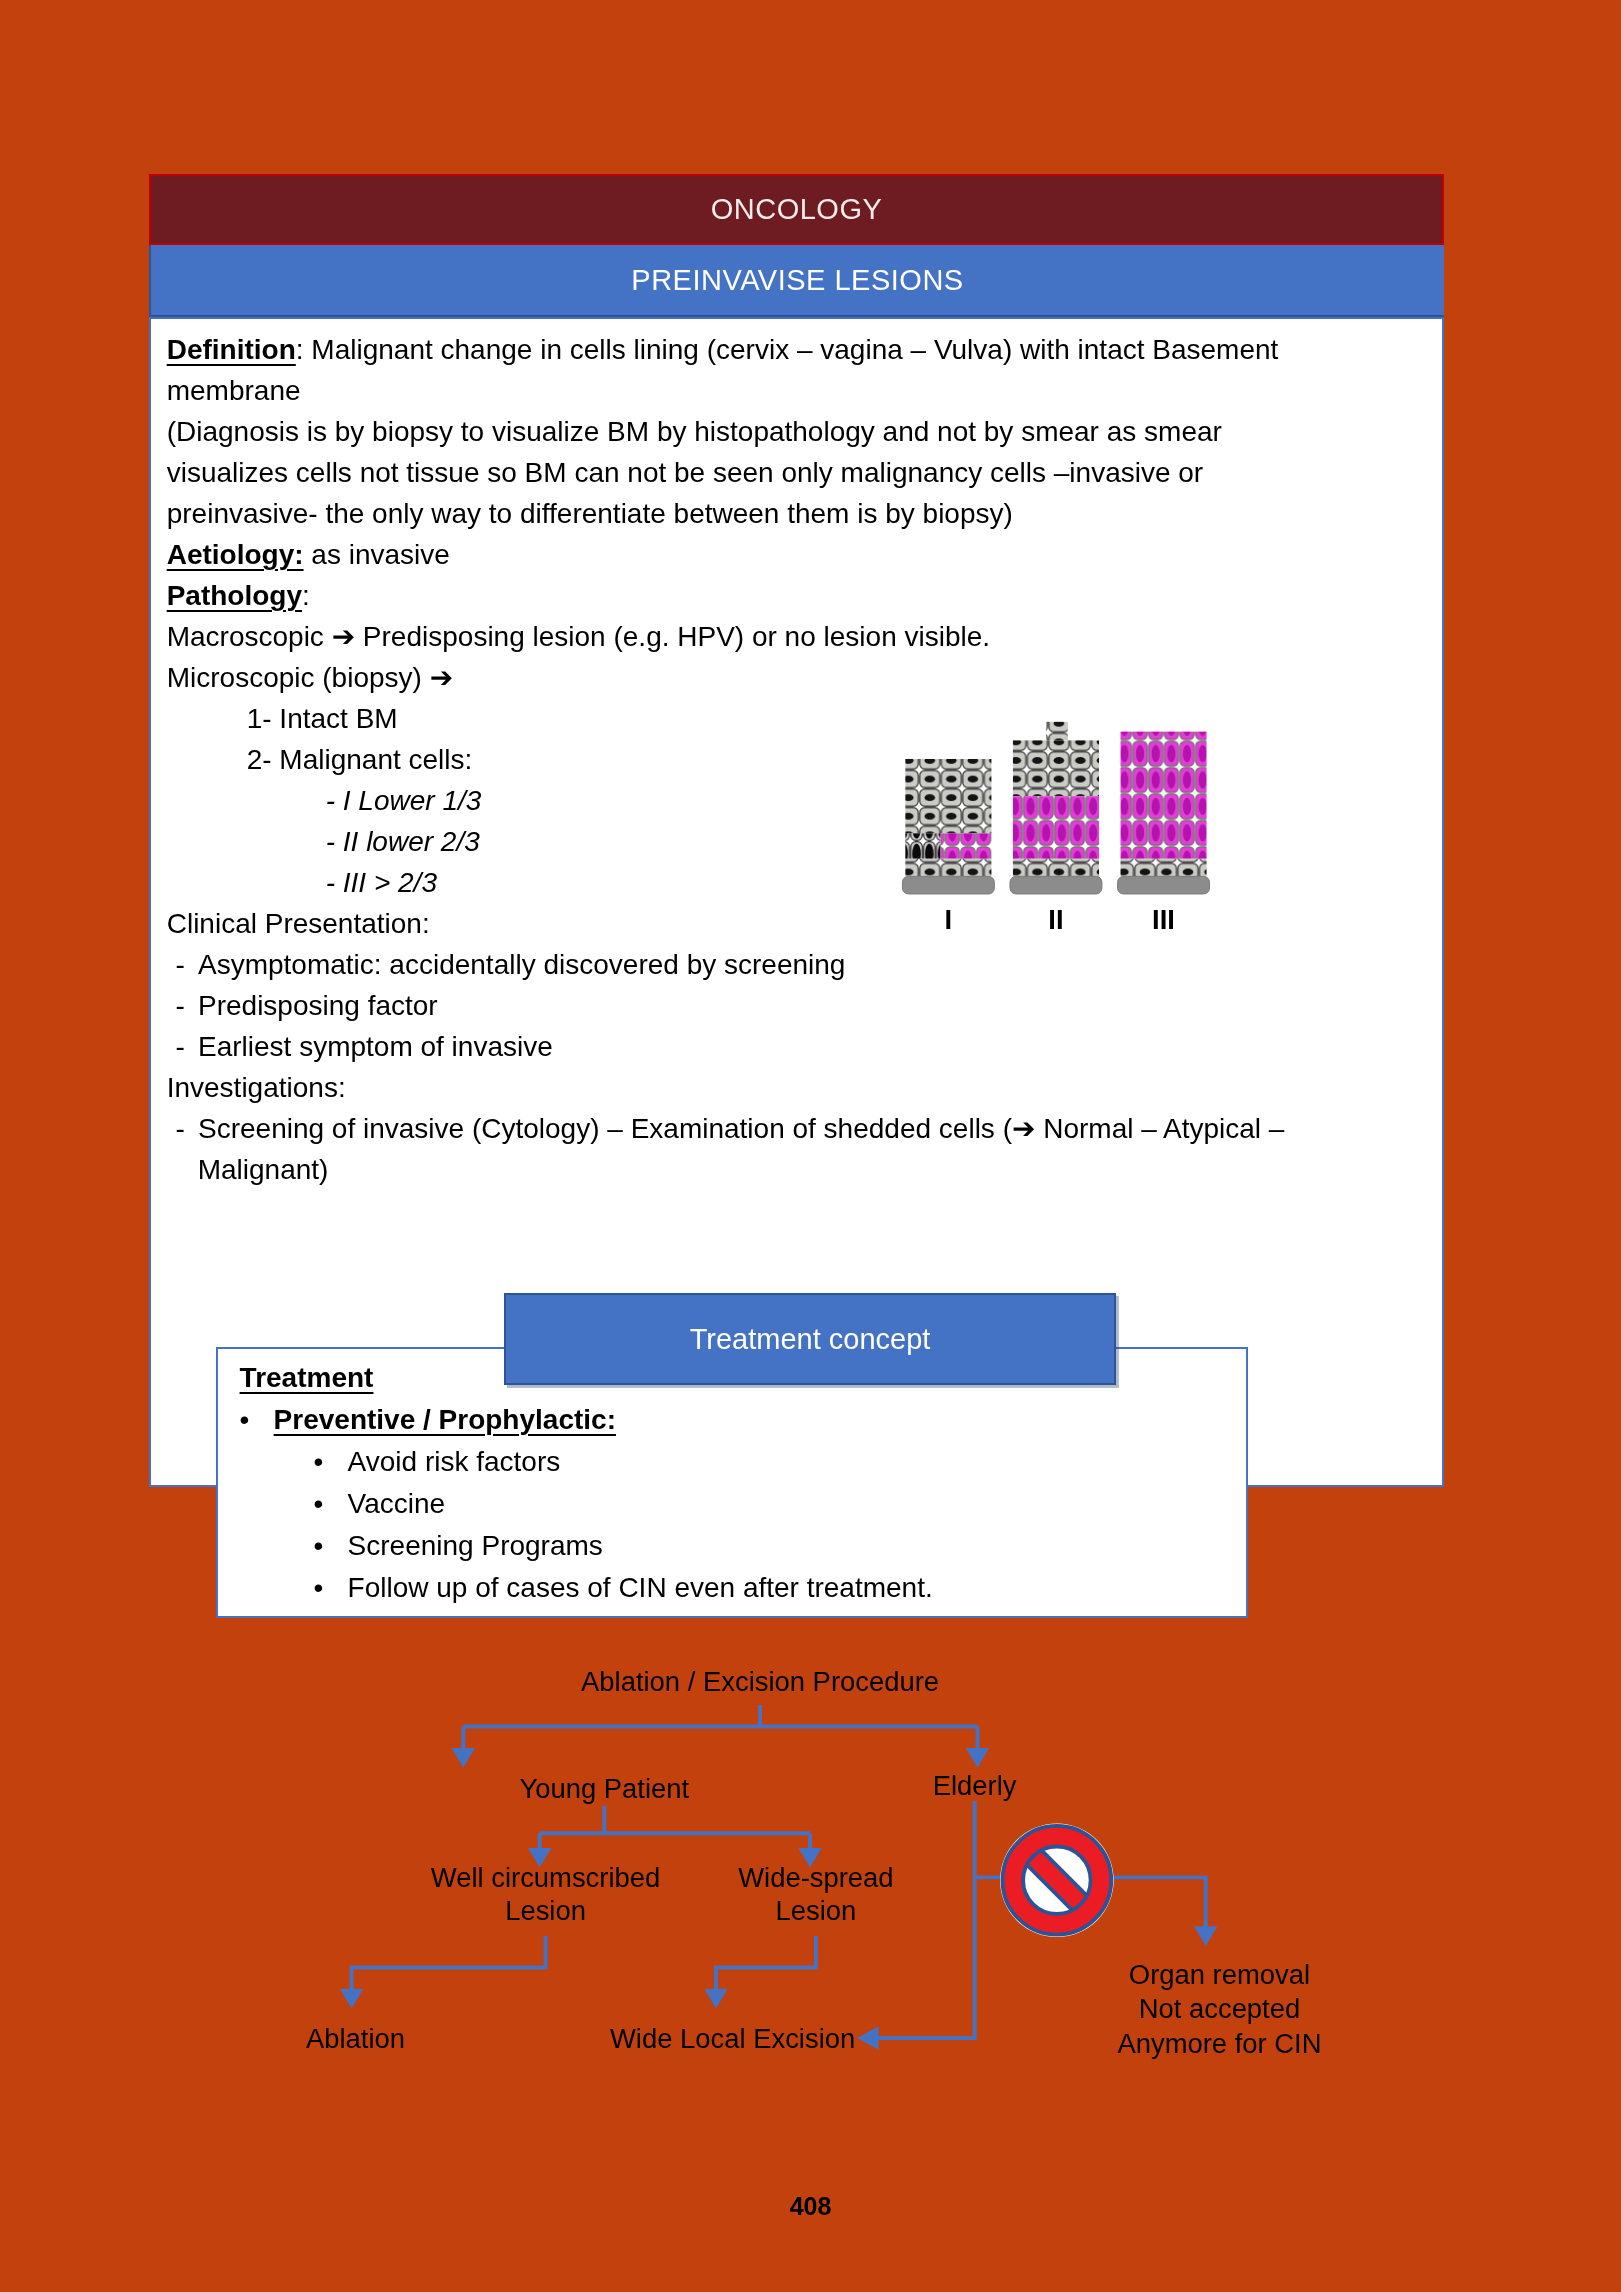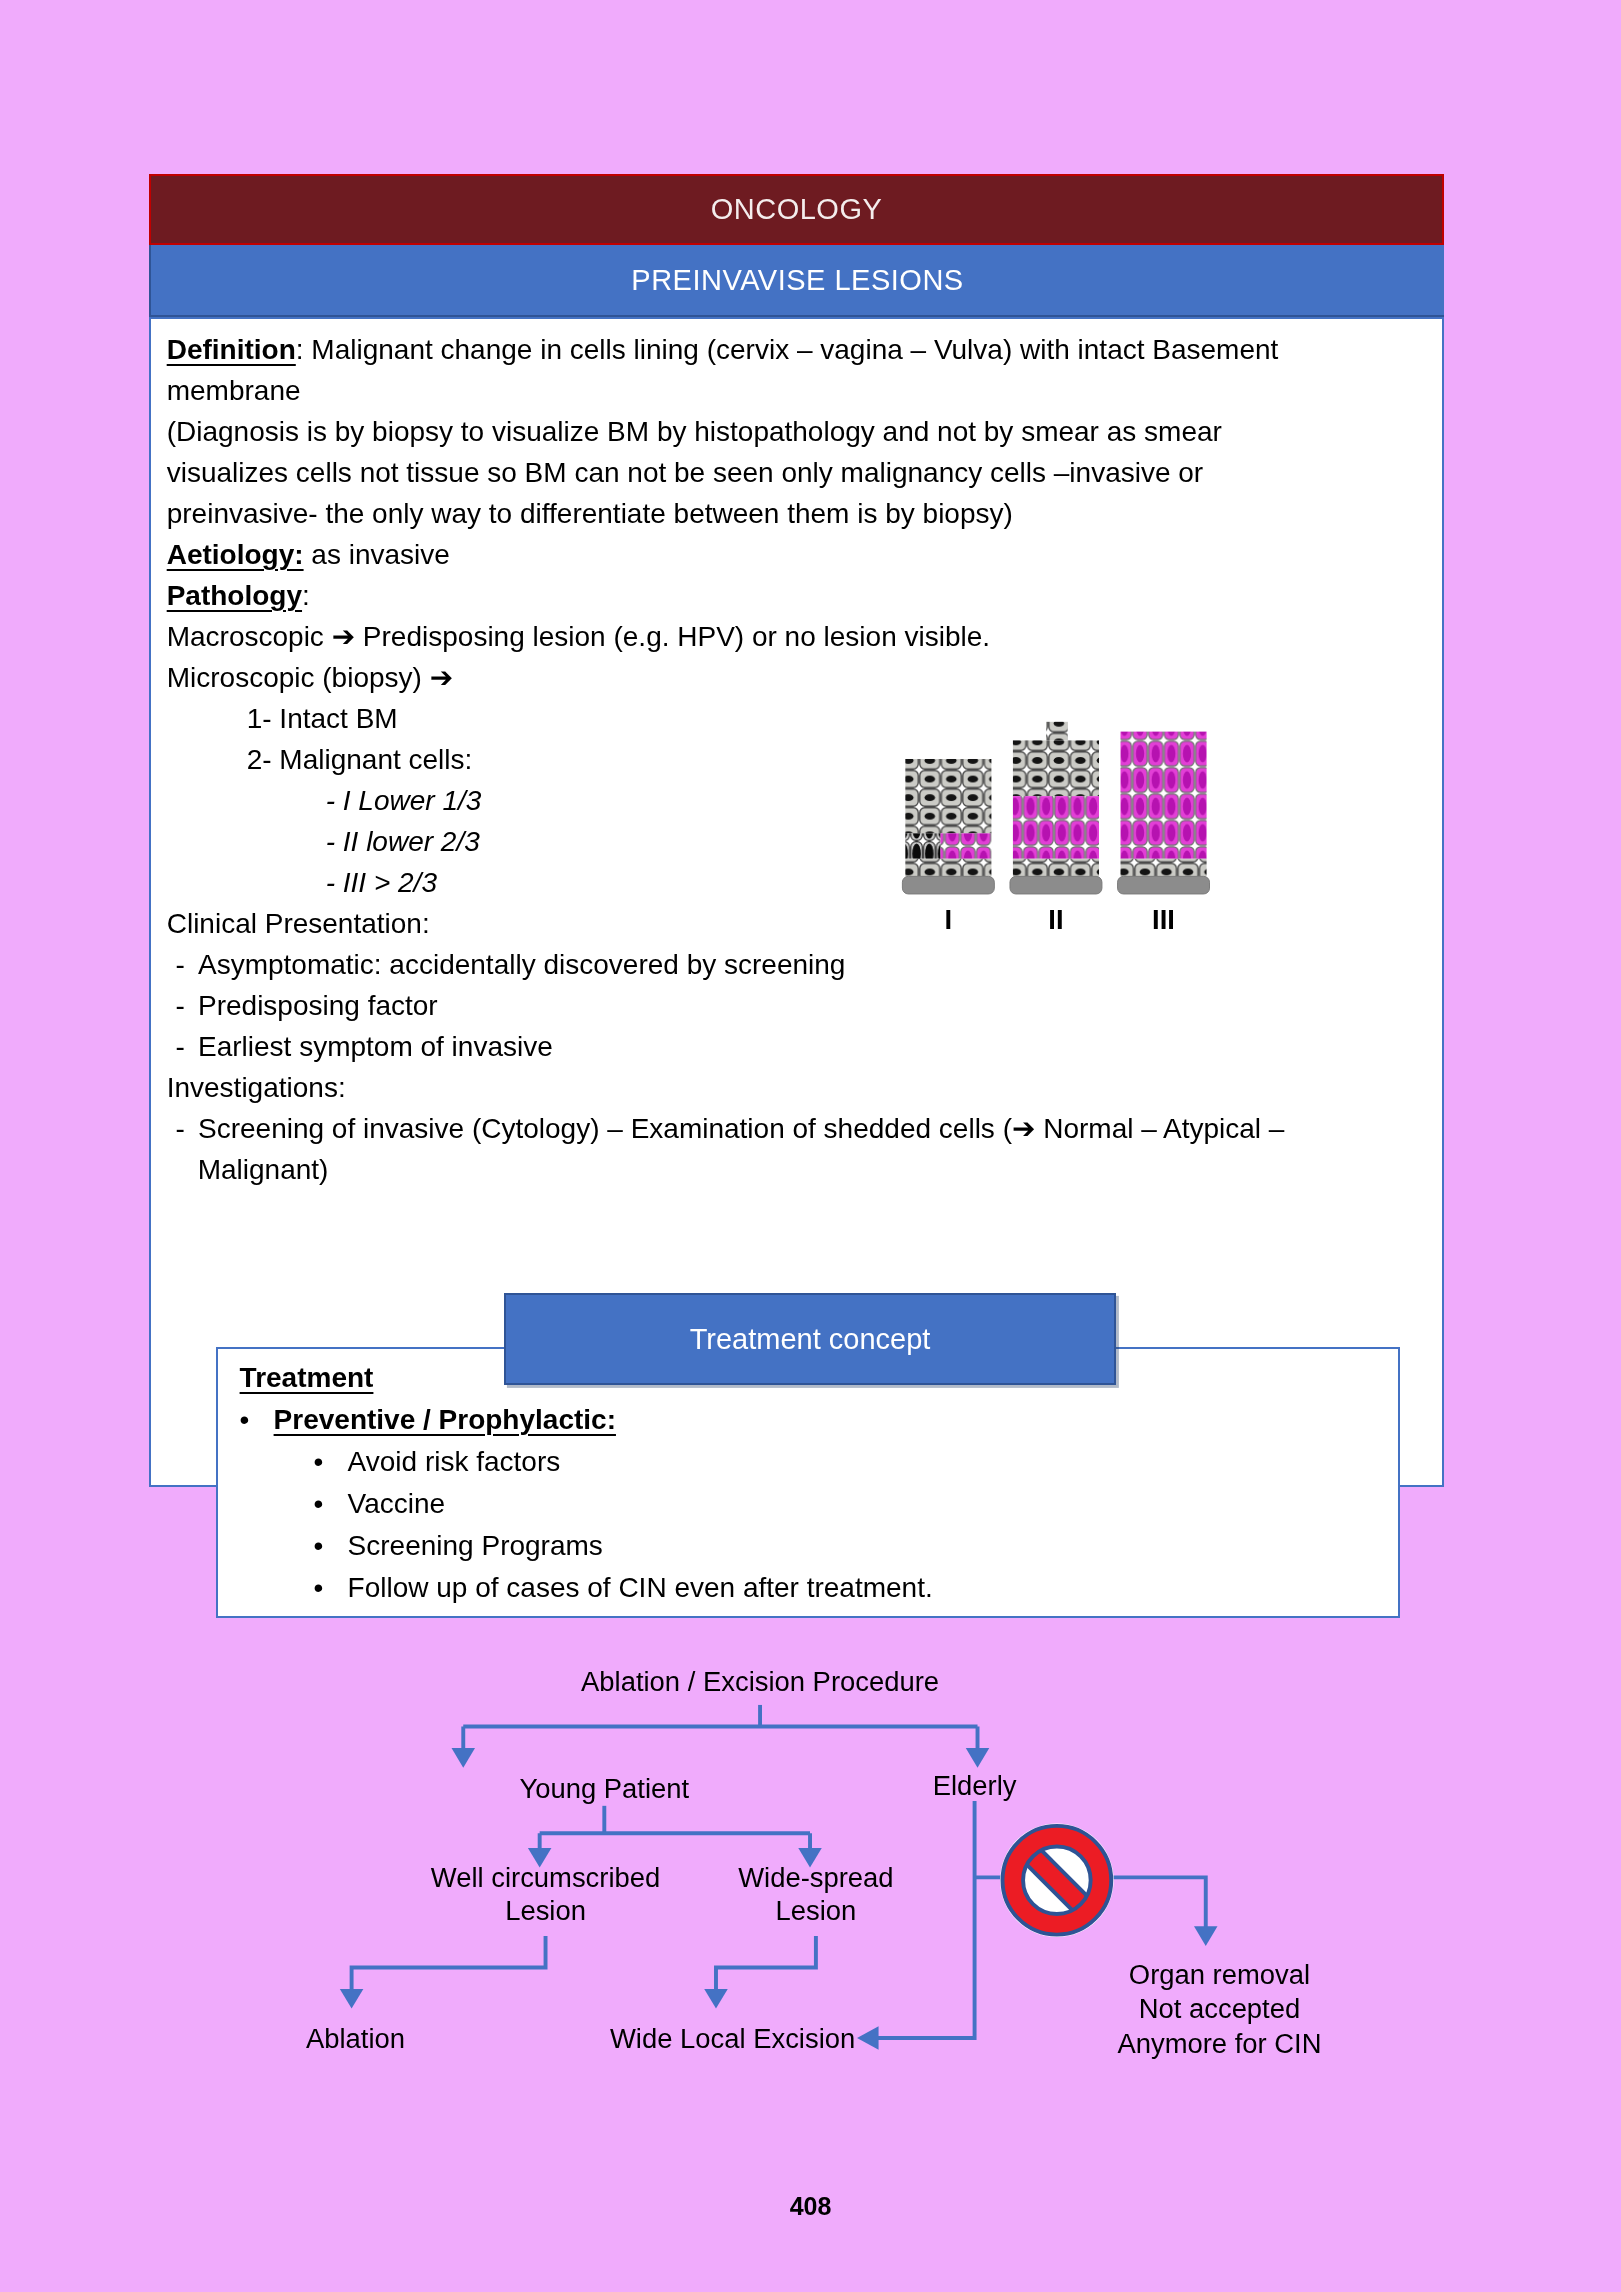--- a/index.html
+++ b/index.html
@@ -1,18 +1,18 @@
 <!DOCTYPE html>
 <html><head>
 <meta charset="utf-8">
 <style>
   html,body { margin:0; padding:0; background:#e9e9e9; }
   .page {
     position:relative; width:1621px; height:2293px; margin:0 auto;
-    background:#f0abfc; font-family:"Liberation Sans", sans-serif; color:#000;
+    background:#c2410c; font-family:"Liberation Sans", sans-serif; color:#000;
     overflow:hidden;
   }
   .bar {
     position:absolute; left:149px; width:1295px; box-sizing:border-box;
     display:flex; align-items:center; justify-content:center;
     font-size:29px; letter-spacing:0.5px;
   }
   .bar-red  { top:174px; height:71px; background:#6E1B21; border:2.9px solid #C00000; color:#F4EDED; }
   .bar-blue { top:245px; height:72px; background:#4472C4;
               border-left:2.9px solid #2F5496; border-bottom:2.9px solid #2F5496; color:#FFFFFF; }
@@ -32,21 +32,21 @@
   .cin-illustration { position:absolute; left:897px; top:714px; }
 
   .banner {
     position:absolute; left:504px; top:1253px; width:612px; height:92px; z-index:2;
     box-sizing:border-box; background:#4472C4; border:2px solid #2F5496;
     box-shadow:2.9px 2.9px 0 rgba(32,56,100,0.35);
     display:flex; align-items:center; justify-content:center;
     color:#fff; font-size:29px;margin-top:40px;
   }
   .tbox {
-    position:absolute; left:216px; top:1347px; width:1184px; height:271px;
+    position:absolute; left:216px; top:1347px; width:1032px; height:271px;
     box-sizing:border-box; border:2.9px solid #4472C4; background:#fff;
     padding:7.8px 0 0 21.6px; font-size:28px;
   }
   .tln { height:42px; line-height:42px; white-space:nowrap; }
   .bul { display:inline-block; width:34px; }
   .sub { padding-left:74px; }
 
   .flowchart { position:absolute; left:218px; top:1654px; }
   .flowchart text { font-size:28px; fill:#000; }
   .flowchart .conn { stroke:#4472C4; stroke-width:4; fill:none; }

